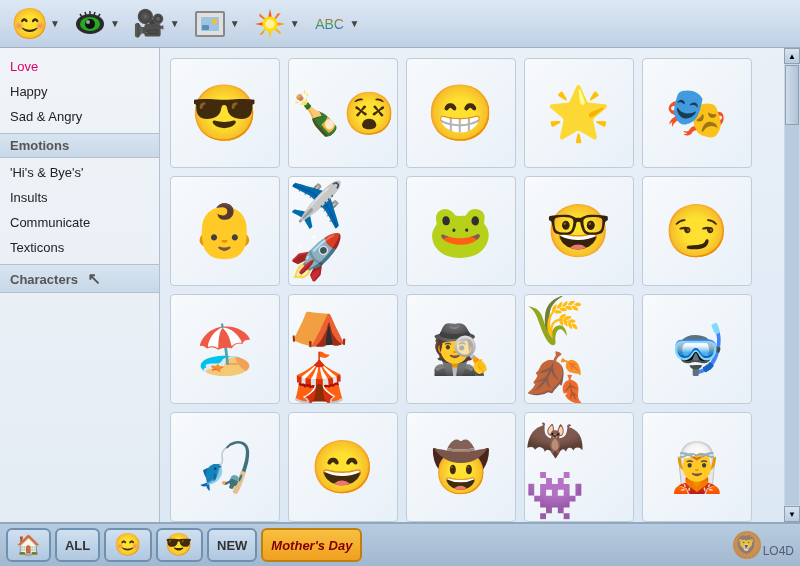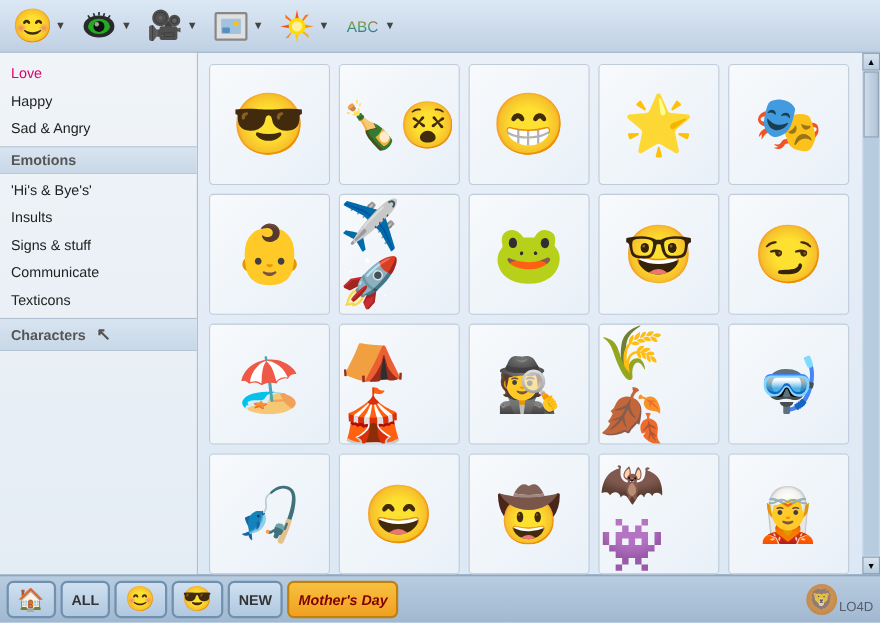--- a/index.html
+++ b/index.html
@@ -43,21 +43,21 @@
     }
 
     
     .main-layout {
       display: flex;
       height: calc(566px - 48px - 44px);
     }
 
     
     .sidebar {
-      width: 180px;
+      width: 160px;
       background: linear-gradient(180deg, #f0f4f8 0%, #e4ecf4 100%);
       border-right: 1px solid #b0c0d0;
       overflow-y: auto;
       padding: 6px 0;
     }
     .sidebar-section-header {
       padding: 4px 10px;
       font-size: 13px;
       font-weight: bold;
       color: #555;
@@ -312,23 +312,20 @@
     <div class="sidebar-section-header">
       <span>Emotions</span>
     </div>
     <div class="sidebar-item">
       <span>'Hi's &amp; Bye's'</span>
     </div>
     <div class="sidebar-item">
       <span>Insults</span>
     </div>
     <div class="sidebar-item">
-      <span>Signs &amp; stuff</span>
-    </div>
-    <div class="sidebar-item">
       <span>Communicate</span>
     </div>
     <div class="sidebar-item">
       <span>Texticons</span>
     </div>
     <div class="sidebar-section-header selected">
       <span>Characters</span>
       
       <span style="margin-left:6px;font-size:16px;">↖</span>
     </div>

